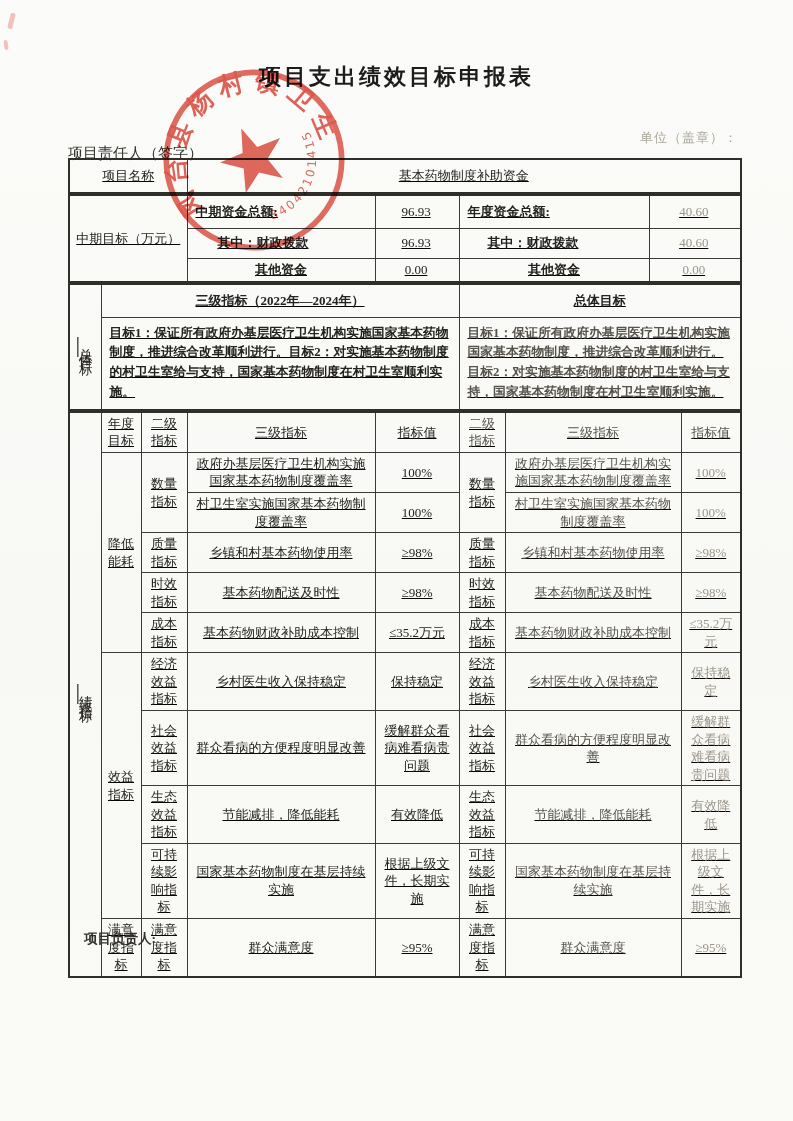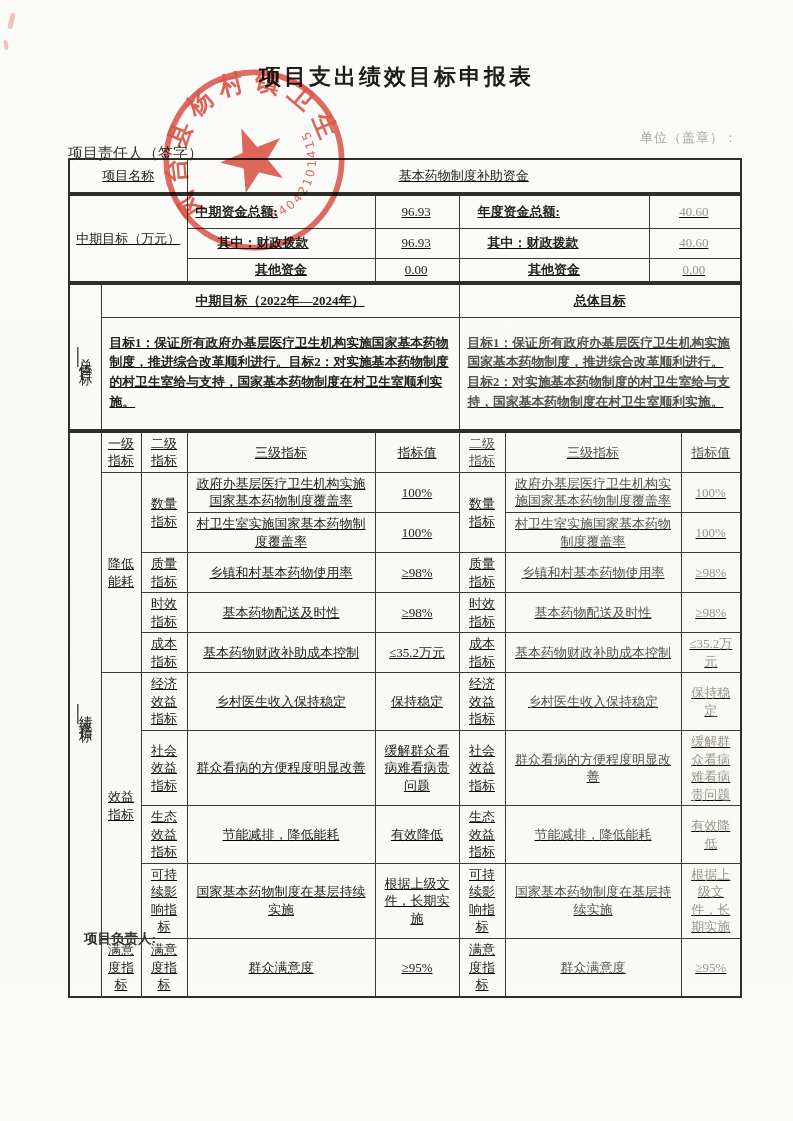--- a/index.html
+++ b/index.html
@@ -41,21 +41,21 @@
   .sec{border:2px solid #2f2e29;}
   .left{text-align:left;}
   .right{padding-right:6px;}
   .bold{font-weight:bold;}
   .fade1{color:#56534b;}
   .fade2{color:#9b968a;}
   .vlabel{
     writing-mode:vertical-rl;text-orientation:upright;
     margin:0 auto;letter-spacing:5px;font-size:13.5px;color:#25231f;
   }
-  .goalbody{font-size:12.8px;text-align:left;line-height:1.55;padding:16px 8px;}
+  .goalbody{font-size:12.8px;text-align:left;line-height:1.55;padding:6px 8px;}
   .footer-line{
     position:absolute;left:84px;top:930px;font-size:13.5px;color:#34322e;font-weight:bold;
   }
   .seal{
     position:absolute;left:156px;top:62px;width:196px;height:196px;
     mix-blend-mode:multiply;opacity:.85;pointer-events:none;z-index:5;
   }
   .smudge{position:absolute;background:#e0584a;opacity:.35;border-radius:2px;}
   .smudge.s1{left:9px;top:13px;width:5px;height:16px;transform:rotate(14deg);}
   .smudge.s2{left:4px;top:40px;width:4px;height:10px;transform:rotate(-8deg);}
@@ -95,21 +95,21 @@
           <col style="width:188px">
           <col style="width:84px">
           <col style="width:190px">
           <col style="width:92px">
         </colgroup>
       <tbody>
           <tr style="height:33px">
         <td rowspan="3">中期目标（万元）</td>
         <td class="left bold" style="padding-left:8px">中期资金总额:</td>
         <td class="right">96.93</td>
-        <td class="left bold" style="padding-left:18px">年度资金总额:</td>
+        <td class="left bold" style="padding-left:8px">年度资金总额:</td>
         <td class="right fade2">40.60</td>
       </tr>
       <tr style="height:30px">
         <td class="left bold" style="padding-left:30px">其中：财政拨款</td>
         <td class="right">96.93</td>
         <td class="left bold" style="padding-left:28px">其中：财政拨款</td>
         <td class="right fade2">40.60</td>
       </tr>
       <tr style="height:24px">
         <td class="bold">其他资金</td>
@@ -124,21 +124,21 @@
       <colgroup>
           <col style="width:32px">
           <col style="width:358px">
           <col style="width:282px">
         </colgroup>
       <tbody>
           <tr style="height:33px">
         <td rowspan="2">
           <div class="vlabel">总体目标</div>
         </td>
-        <td class="bold">中期目标（2022年—2024年）</td>
+        <td class="bold">三级指标（2022年—2024年）</td>
         <td class="bold">总体目标</td>
       </tr>
       <tr style="height:84px">
         <td class="goalbody bold">目标1：保证所有政府办基层医疗卫生机构实施国家基本药物制度，推进综合改革顺利进行。目标2：对实施基本药物制度的村卫生室给与支持，国家基本药物制度在村卫生室顺利实施。</td>
         <td class="goalbody bold fade1">目标1：保证所有政府办基层医疗卫生机构实施国家基本药物制度，推进综合改革顺利进行。目标2：对实施基本药物制度的村卫生室给与支持，国家基本药物制度在村卫生室顺利实施。</td>
       </tr>
     </tbody>
       </table>
 
     <table class="sec">
@@ -150,21 +150,21 @@
         <col style="width:84px">
           <col style="width:46px">
           <col style="width:176px">
           <col style="width:60px">
       </colgroup>
       <tbody>
           <tr style="height:37px">
         <td rowspan="11">
           <div class="vlabel">绩效指标</div>
         </td>
-        <td>一级指标</td>
+        <td>年度目标</td>
         <td>二级指标</td>
         <td>三级指标</td>
         <td>指标值</td>
         <td class="fade1">二级指标</td>
         <td class="fade1">三级指标</td>
         <td class="fade1">指标值</td>
       </tr>
       <tr style="height:38px">
         <td rowspan="5">降低能耗</td>
         <td rowspan="2">数量指标</td>

